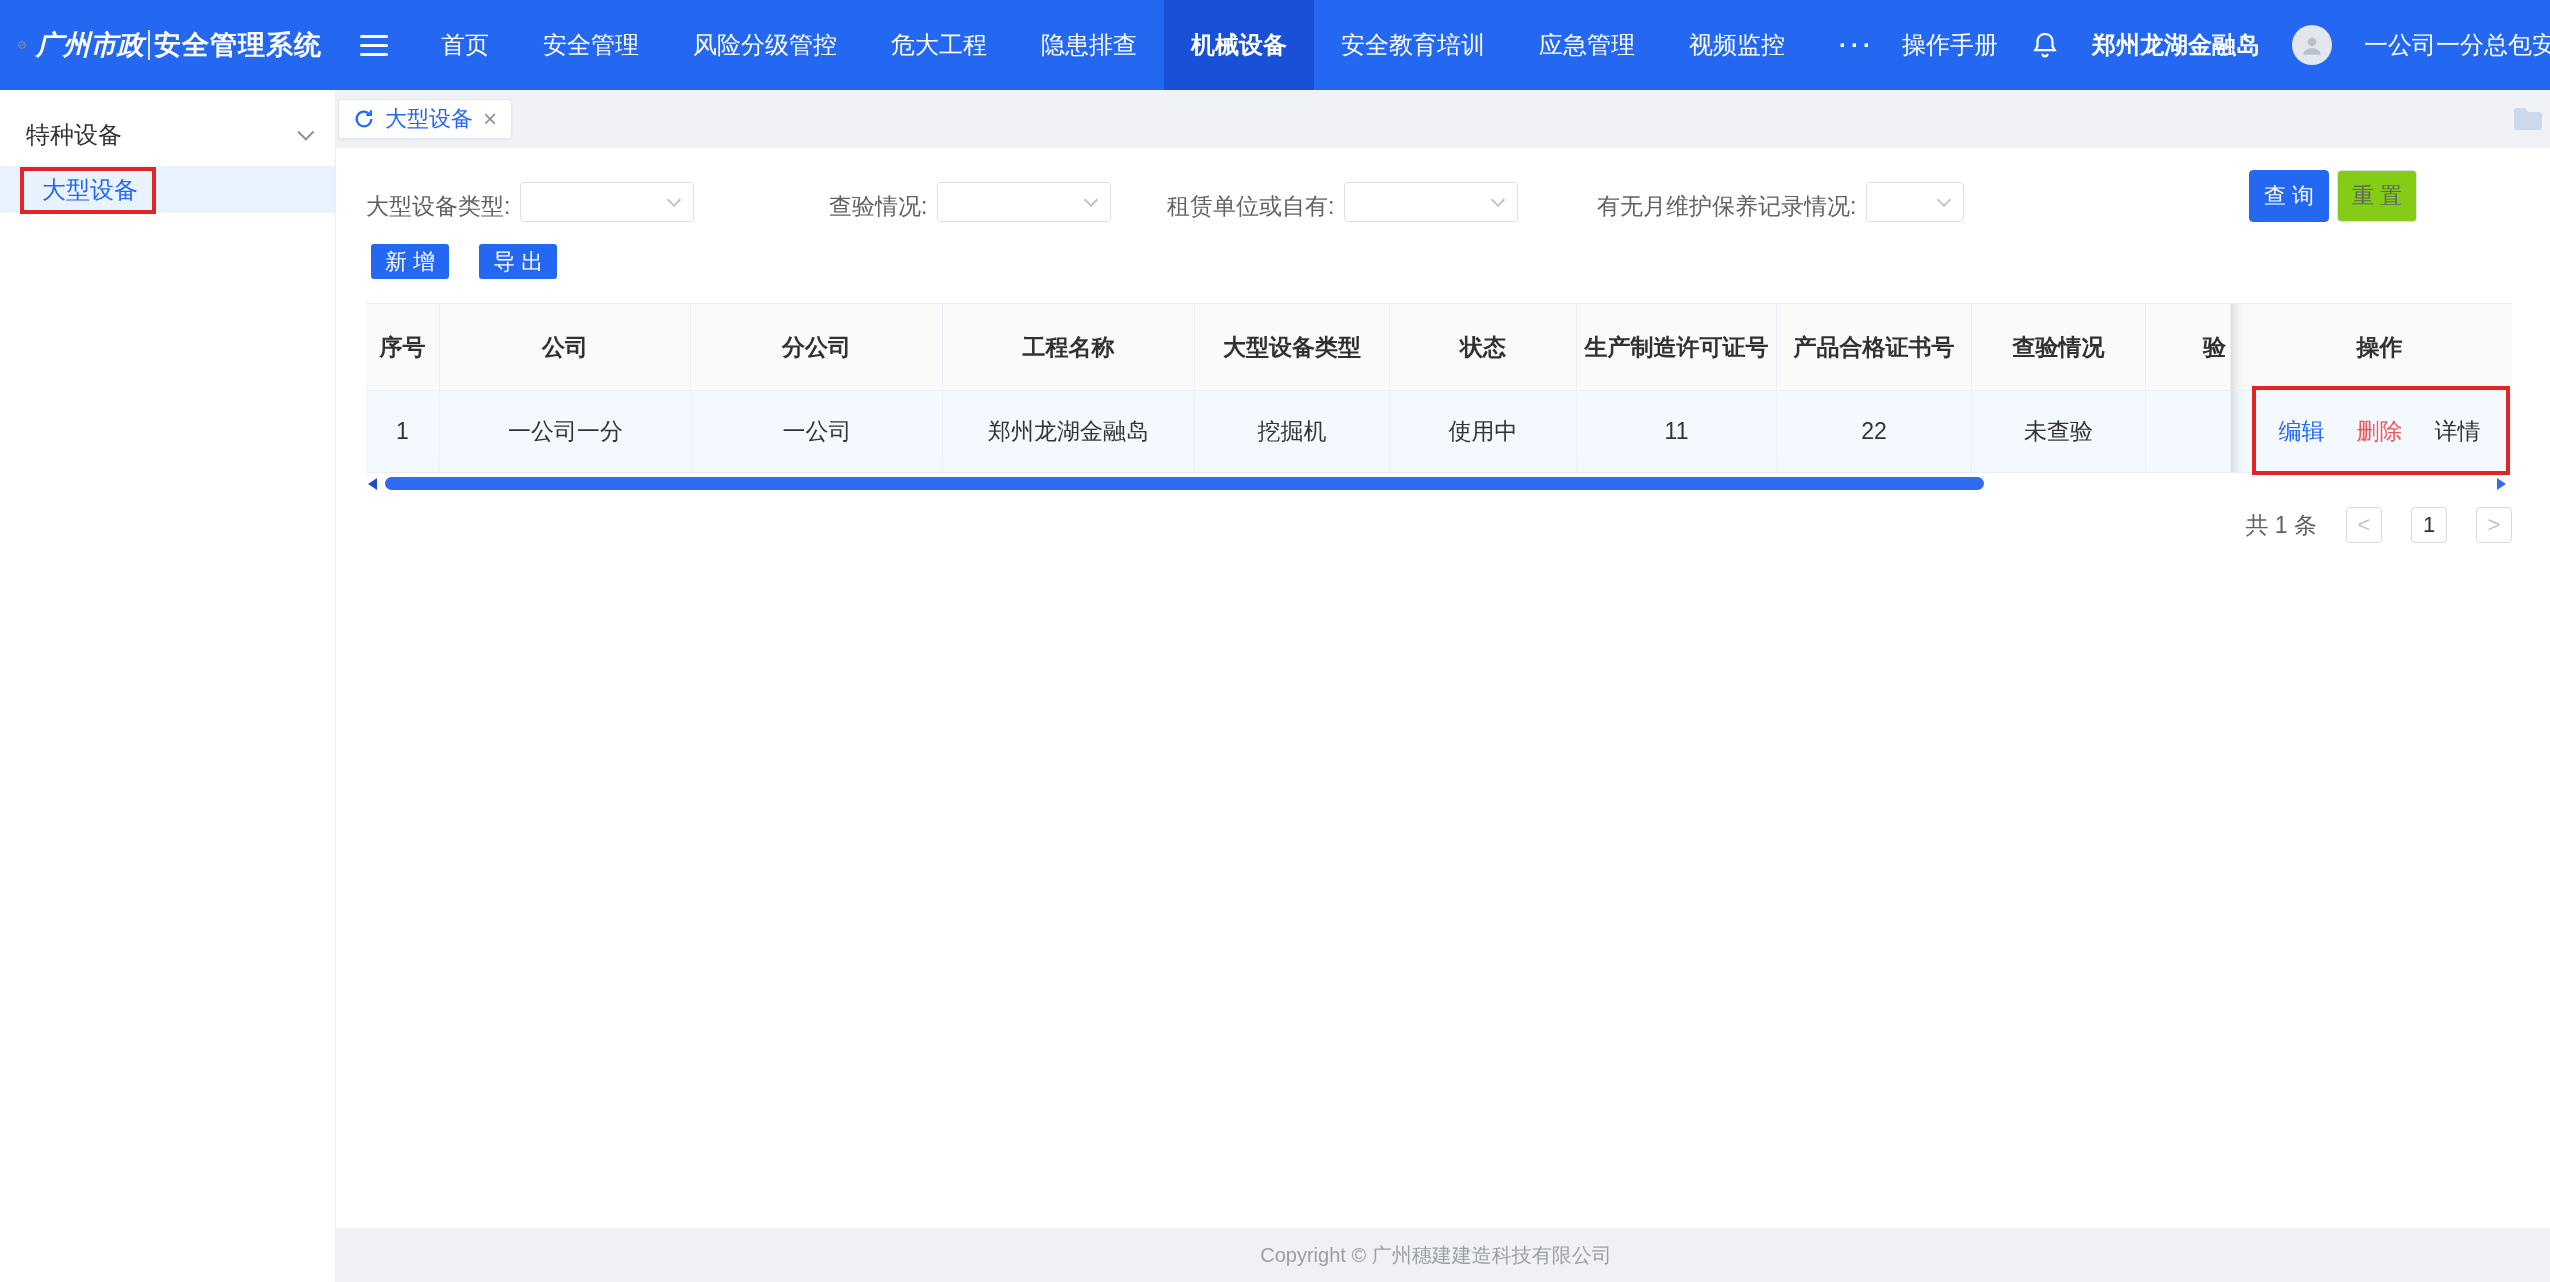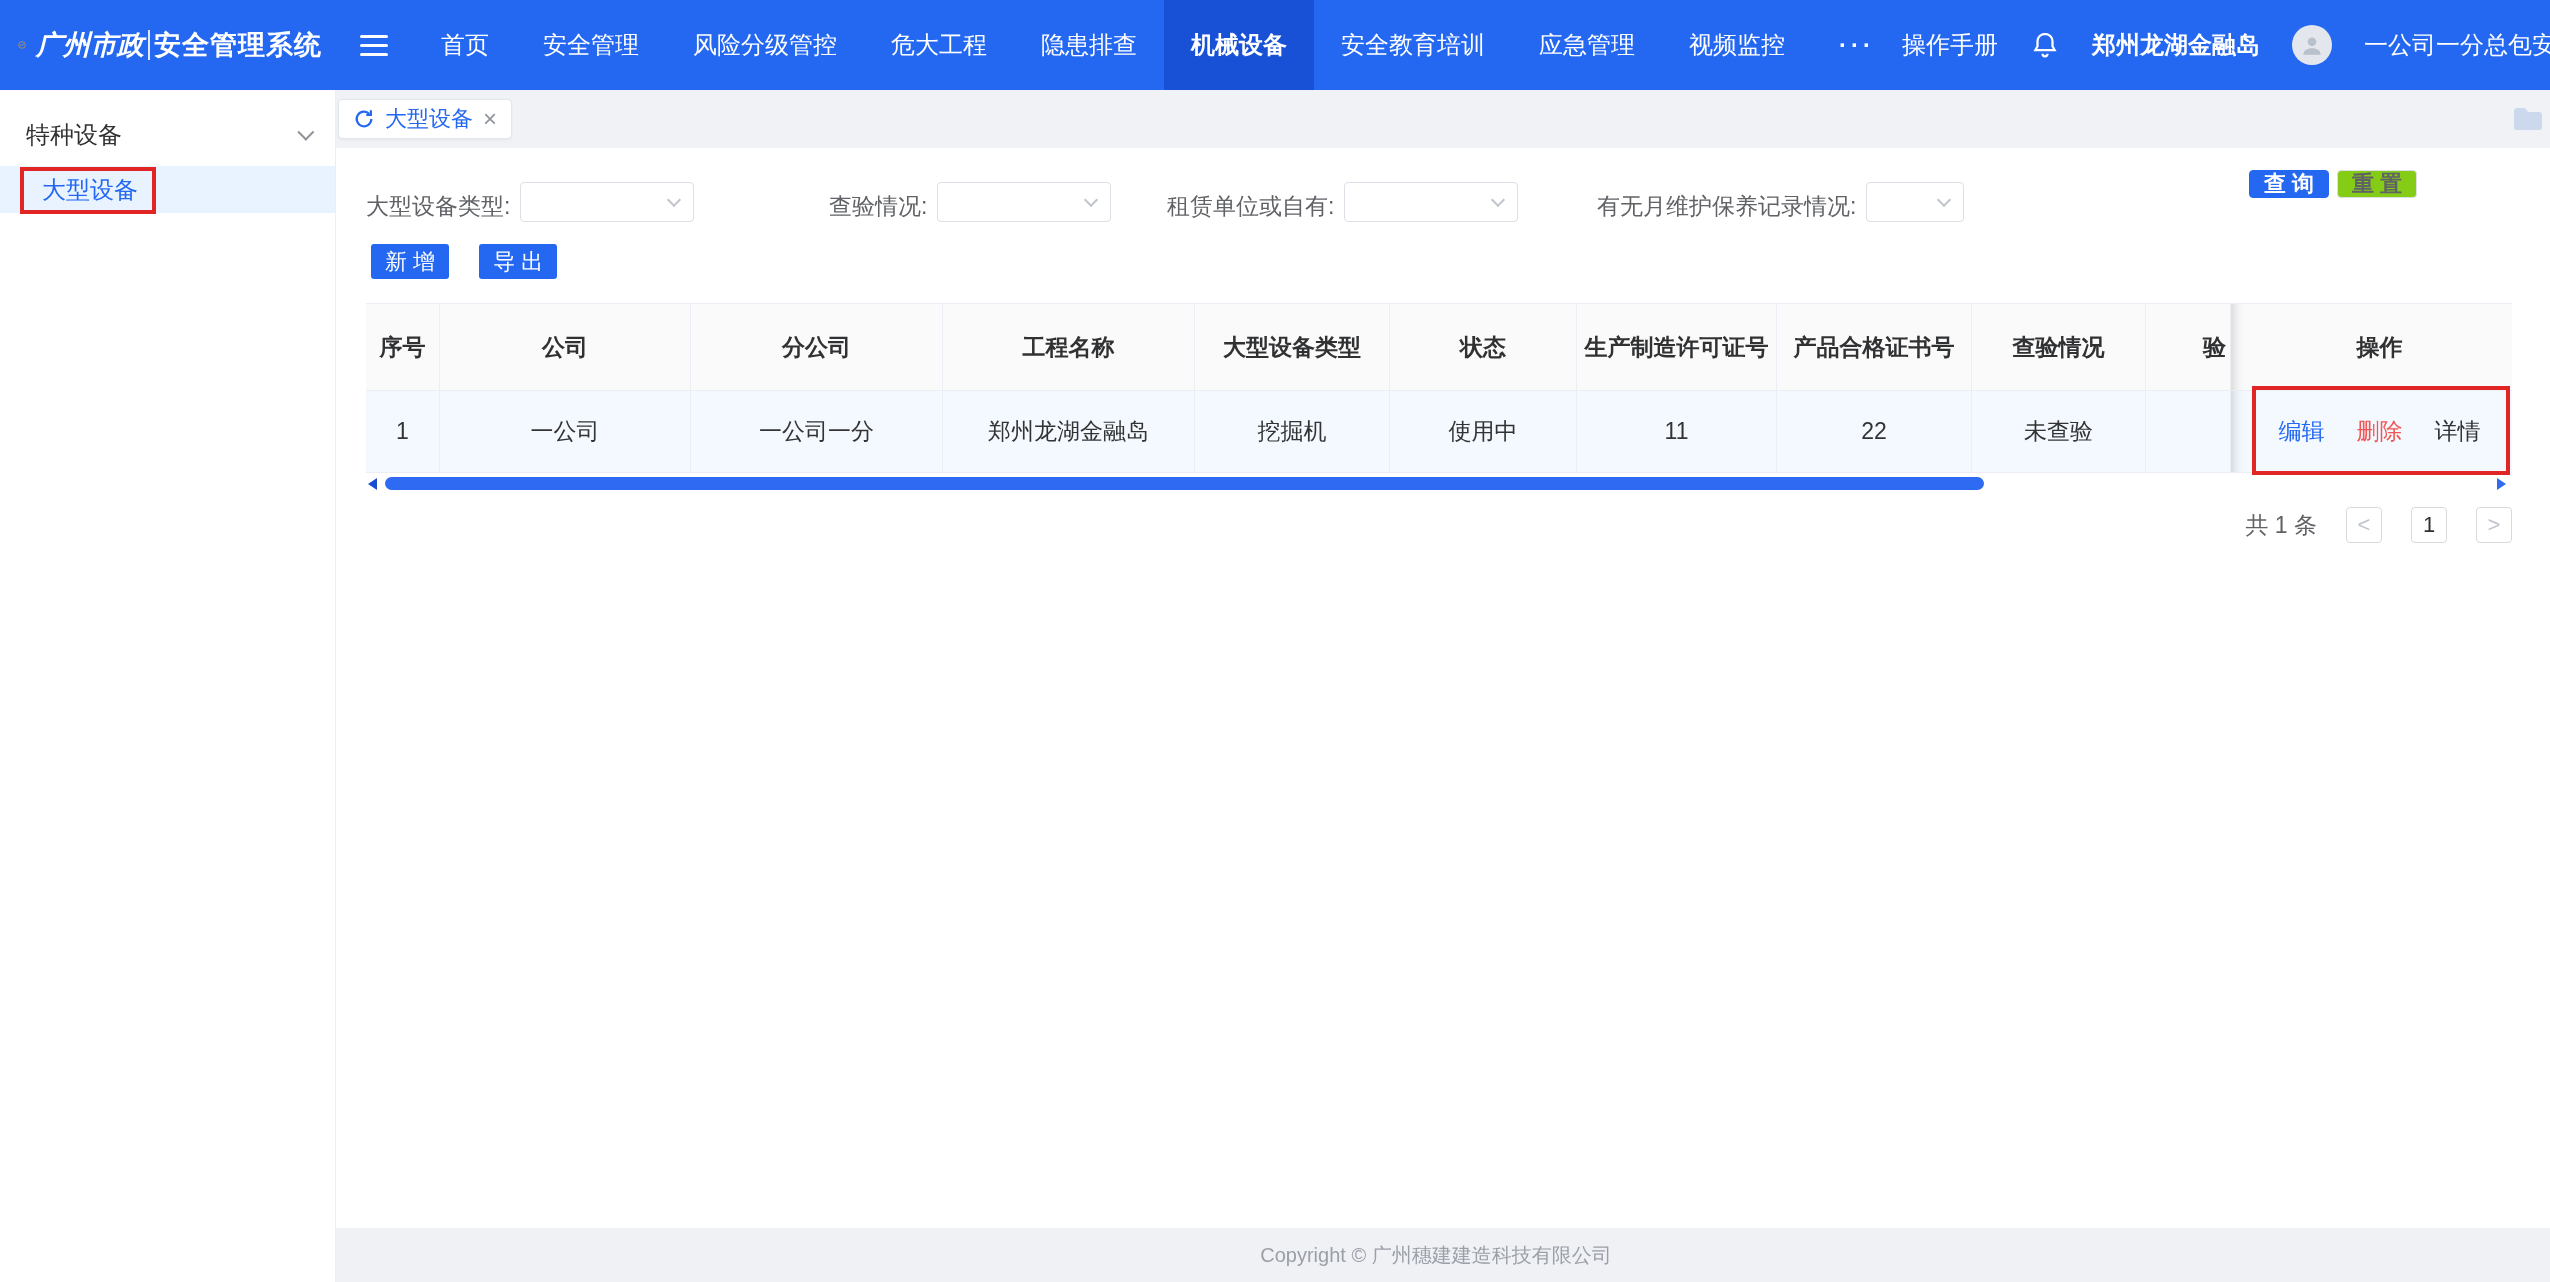--- a/index.html
+++ b/index.html
@@ -38,21 +38,21 @@
 
   .content { position:absolute; top:58px; left:0; right:0; bottom:54px; background:#fff; overflow:hidden; }
 
   
   .filters { position:relative; margin-top:22px; height:40px; }
   .fgroup { position:absolute; top:12px; display:flex; align-items:flex-end; }
   .fgroup .flabel { font-size:23px; color:#606266; margin-right:10px; white-space:nowrap; }
   .select { width:174px; height:40px; background:#fff; border:1px solid #dcdfe6; border-radius:4px; position:relative; cursor:pointer; }
   .select.narrow { width:98px; }
   .select .chev { position:absolute; right:14px; top:12px; width:10px; height:10px; border-right:2px solid #c0c4cc; border-bottom:2px solid #c0c4cc; transform:rotate(45deg); }
-  .btn { display:inline-flex; align-items:center; justify-content:center; height:28px; padding:0 14px; border-radius:4px; font-size:22px; cursor:pointer; white-space:nowrap;font-weight:bold; }
+  .btn { display:inline-flex; align-items:center; justify-content:center; height:52px; padding:0 14px; border-radius:4px; font-size:22px; cursor:pointer; white-space:nowrap; }
   .btn-primary { background:#2468f1; color:#fff; border:1px solid #2468f1; }
   .btn-plain { background:#84cc16; color:#606266; border:1px solid #dcdfe6; }
   .f-search { position:absolute; left:1927px; top:0; }
   .f-reset  { position:absolute; left:2015px; top:0; }
 
   
   .toolbar { margin:34px 0 0 49px; display:flex; gap:30px; }
   .btn-sm { height:35px; padding:0 14px; font-size:22px; border-radius:3px; background:#2468f1; color:#ffffff; border:none; display:inline-flex; align-items:center; cursor:pointer; }
 
   
@@ -217,22 +217,22 @@
           <div class="cell c4">大型设备类型</div>
           <div class="cell c5">状态</div>
           <div class="cell c6">生产制造许可证号</div>
           <div class="cell c7">产品合格证书号</div>
           <div class="cell c8">查验情况</div>
           <div class="cell c9">验</div>
           <div class="cell c10">操作</div>
         </div>
         <div class="trow tb">
           <div class="cell c0">1</div>
+          <div class="cell c2">一公司一分</div>
           <div class="cell c1">一公司</div>
-          <div class="cell c2">一公司一分</div>
           <div class="cell c3">郑州龙湖金融岛</div>
           <div class="cell c4">挖掘机</div>
           <div class="cell c5">使用中</div>
           <div class="cell c6">11</div>
           <div class="cell c7">22</div>
           <div class="cell c8">未查验</div>
           <div class="cell c9"></div>
           <div class="cell c10">
             <div class="ops">
               <span class="op-link op-edit">编辑</span>

